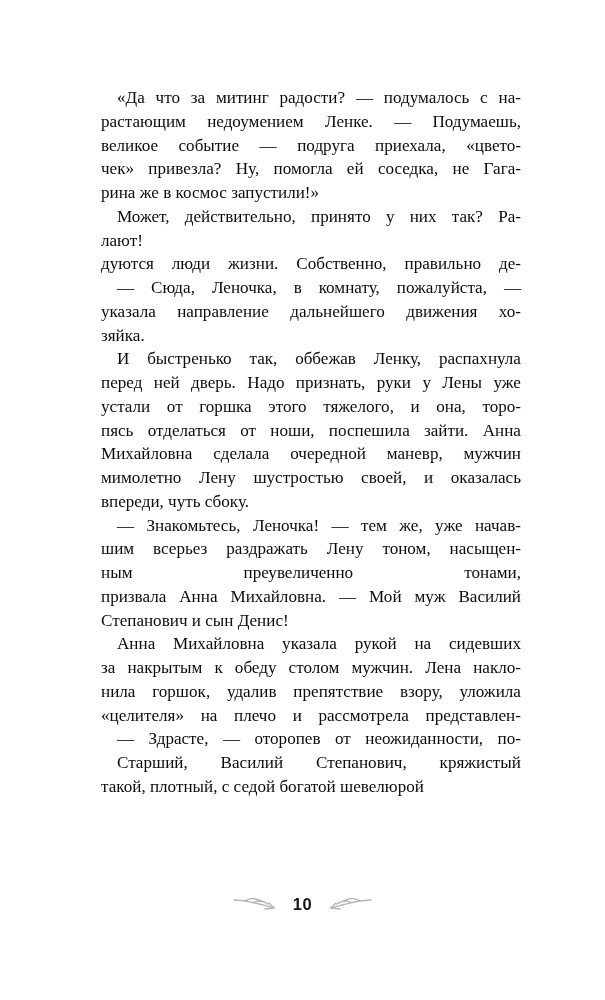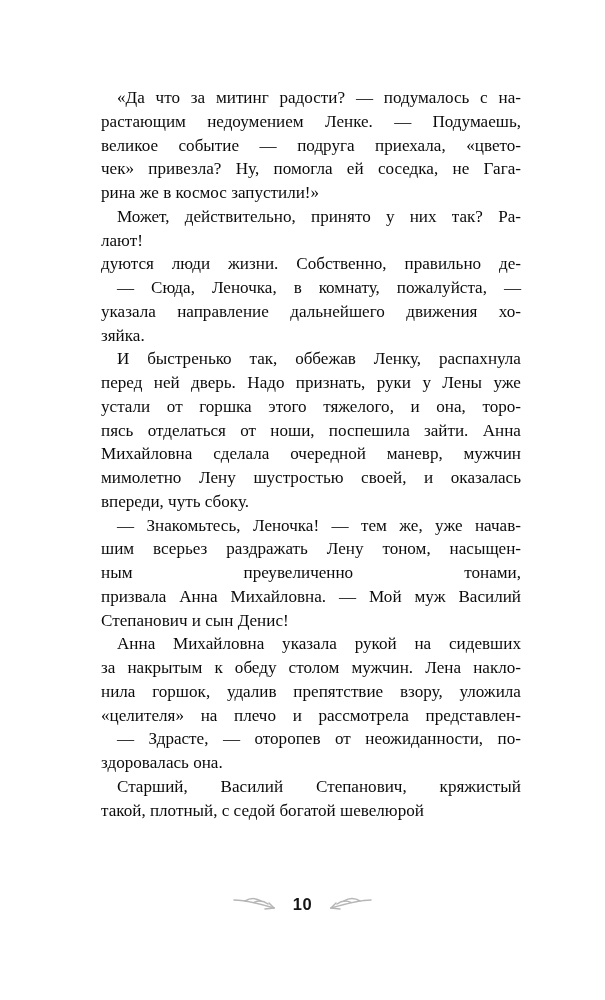--- a/index.html
+++ b/index.html
@@ -316,21 +316,20 @@
       <p class="para">
         <span class="line just indent">
           <span>—</span>
           <span>Здрасте,</span>
           <span>—</span>
           <span>оторопев</span>
           <span>от</span>
           <span>неожиданности,</span>
           <span>по-</span>
         </span>
-        <span class="line">здоровалась она.</span>
       </p>
       <p class="para">
         <span class="line just indent">
           <span>Старший,</span>
           <span>Василий</span>
           <span>Степанович,</span>
           <span>кряжистый</span>
         </span>
         <span class="line">такой, плотный, с седой богатой шевелюрой</span>
       </p>

